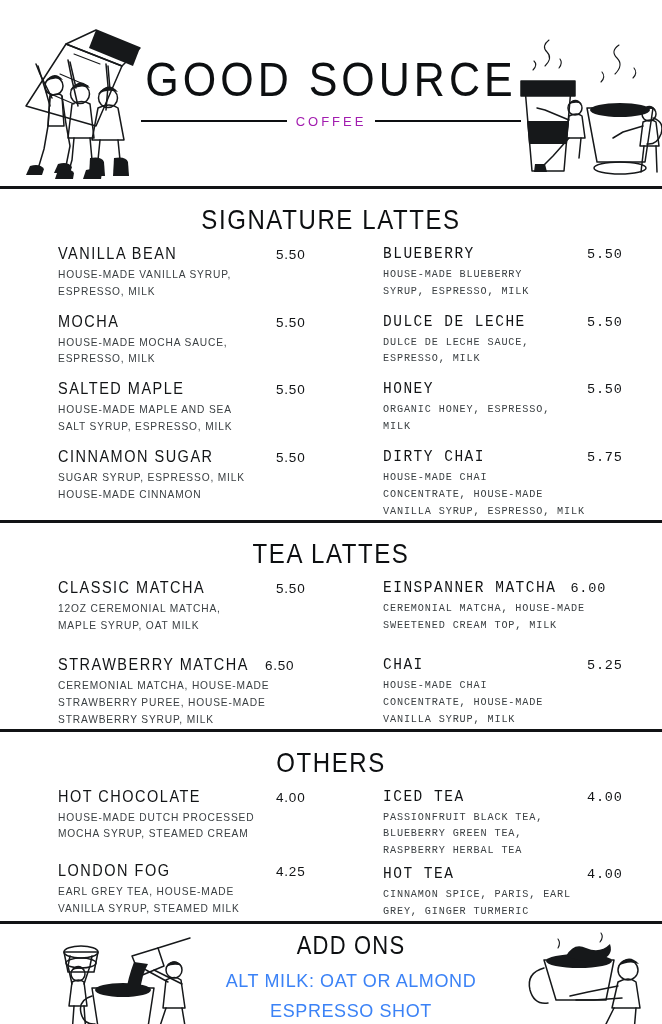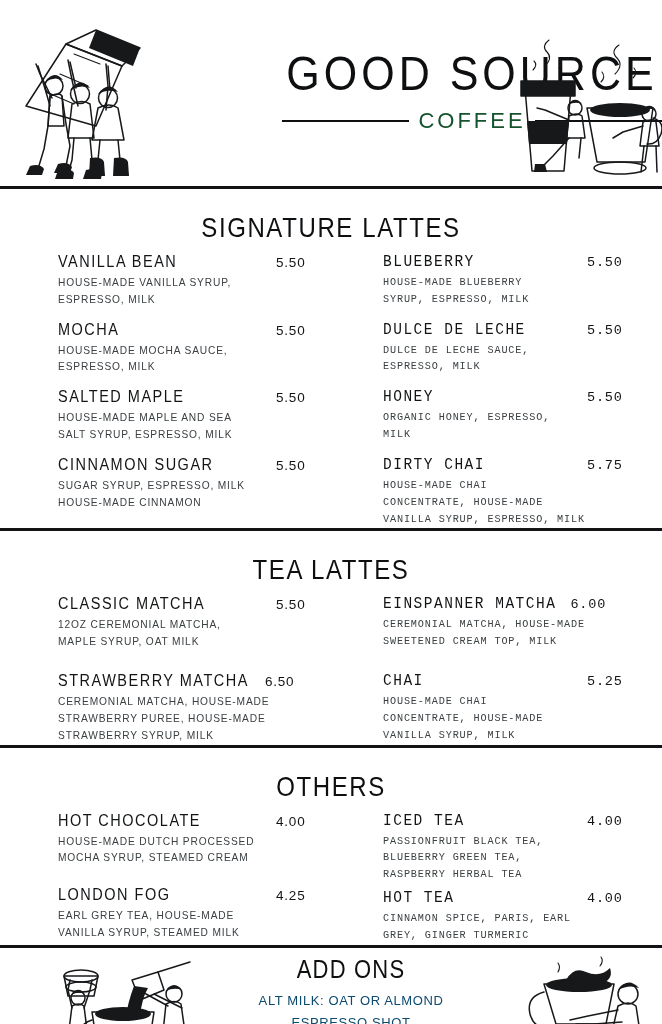--- a/index.html
+++ b/index.html
@@ -22,21 +22,21 @@
     flex-direction: column;
   }
 
   
   .header {
     position: relative;
     height: 186px;
     flex: 0 0 186px;
     display: flex;
     align-items: center;
-    justify-content: flex-end;
+    justify-content: center;
   }
 
   .header-art-left {
     position: absolute;
     left: 4px;
     top: 14px;
     width: 140px;
     height: 165px;
   }
   .header-art-right {
@@ -68,39 +68,39 @@
     justify-content: center;
     margin-top: 13px;
     gap: 9px;
   }
   .logo-rule {
     height: 2.5px;
     background: #0d0f11;
     flex: 1 1 auto;
   }
   .logo-sub {
-    font-size: 22px;
+    font-size: 13px;
     letter-spacing: 3.0px;
     font-weight: 400;
     white-space: nowrap;
-    color: #14532d;
+    color: #a21caf;
   }
 
   
   .divider {
     height: 3px;
     background: #111315;
     flex: 0 0 3px;
     width: 100%;
   }
 
   
   .section {
     position: relative;
-    padding: 8px 0 0 0;
+    padding: 0 0 0 0;
   }
   .section-title {
     text-align: center;
     font-size: 24px;
     letter-spacing: 1.6px;
     font-weight: 300;
     color: #0d0f11;
     transform: scaleY(1.18);
     transform-origin: center top;
   }
@@ -200,24 +200,24 @@
   .addons-title {
     font-size: 22px;
     letter-spacing: 1.2px;
     font-weight: 300;
     color: #0d0f11;
     transform: scaleY(1.15);
     transform-origin: center;
     margin-bottom: 7px;
   }
   .addons-line {
-    font-size: 13px;
+    font-size: 18px;
     letter-spacing: 0.6px;
     line-height: 1.68;
-    color: #0c4a6e;
+    color: #3b82f6;
     font-weight: 400;
     white-space: nowrap;
   }
 
   svg { display: block; }
   .ink { fill: none; stroke: #16181a; stroke-width: 1.5; stroke-linecap: round; stroke-linejoin: round; }
   .ink-thin { fill: none; stroke: #16181a; stroke-width: 1.1; stroke-linecap: round; stroke-linejoin: round; }
   .solid { fill: #16181a; stroke: none; }
 </style>
 </head>

